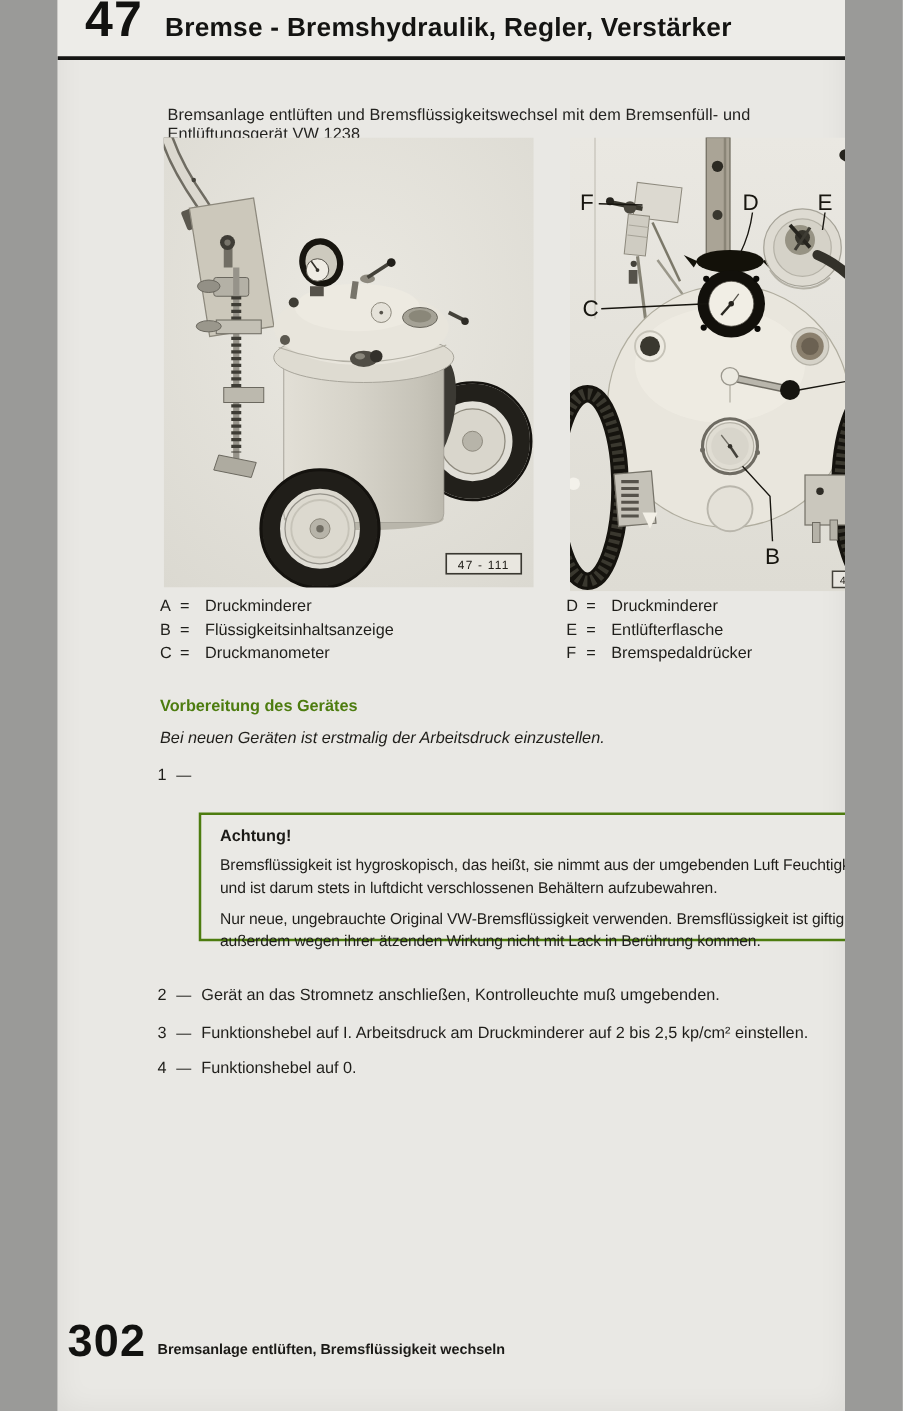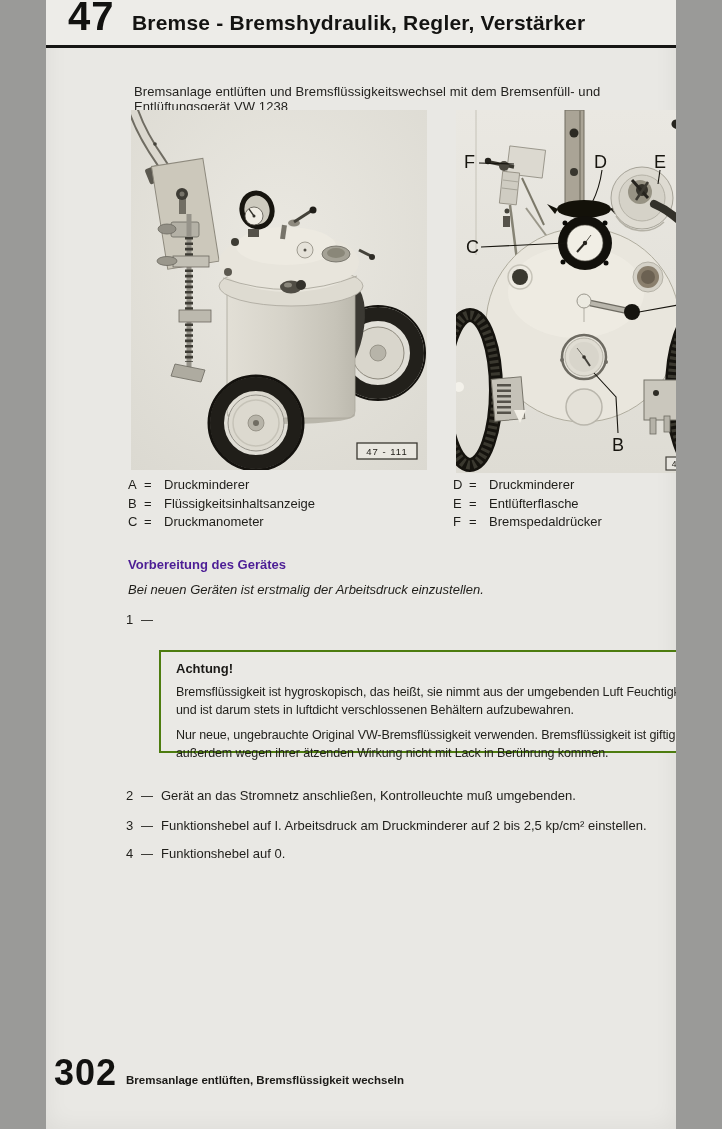--- a/index.html
+++ b/index.html
@@ -13,21 +13,21 @@
   .header-band{left:0;top:0;width:722px;height:45px;background:#edece8;}
   .section-number{left:22px;top:-6px;font-size:40px;font-weight:bold;letter-spacing:1px;color:#121210;}
   .section-title{left:86px;top:11px;font-size:21px;font-weight:bold;color:#141412;letter-spacing:.2px;}
   .header-rule{left:0;top:45px;width:722px;height:3px;background:#161614;}
   .subtitle{left:88px;top:84px;font-size:13px;color:#242320;letter-spacing:.1px;}
   .photo{position:absolute;display:block;}
   .legend-col{position:absolute;font-size:13px;line-height:18.6px;color:#1f1e1a;}
   .legend-row{display:flex;}
   .legend-row .k{width:16px;}
   .legend-row .e{width:20px;}
-  .prep-heading{left:82px;top:557px;font-size:13px;font-weight:bold;color:#4c1d95;}
+  .prep-heading{left:82px;top:557px;font-size:13px;font-weight:bold;color:#4d7c0f;}
   .prep-intro{left:82px;top:582px;font-size:13px;font-style:italic;}
   .step{position:absolute;left:80px;display:flex;font-size:13px;color:#1f1e1a;}
   .step .n{width:15px;}
   .step .d{width:20px;font-size:12px;padding-top:1px;}
   .warning-box{
     left:113px;top:650px;width:587px;height:103px;box-sizing:border-box;
     border:2px solid #4d7c0f;padding:9px 13px 0 15px;background:#eae9e5;
   }
   .warning-title{font-size:13px;font-weight:bold;margin:0 0 7px 0;color:#1b1a17;}
   .warning-para{font-size:12.5px;line-height:18px;margin:0;letter-spacing:-0.1px;}

